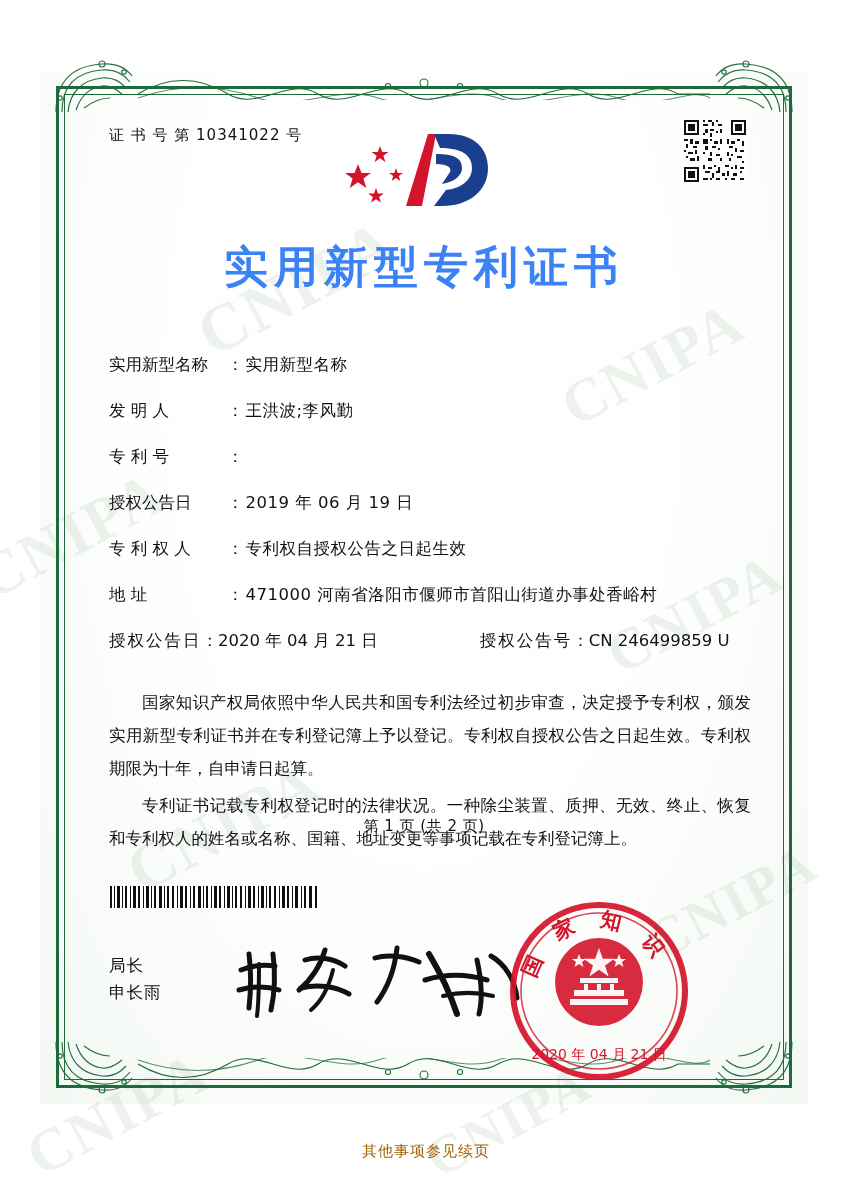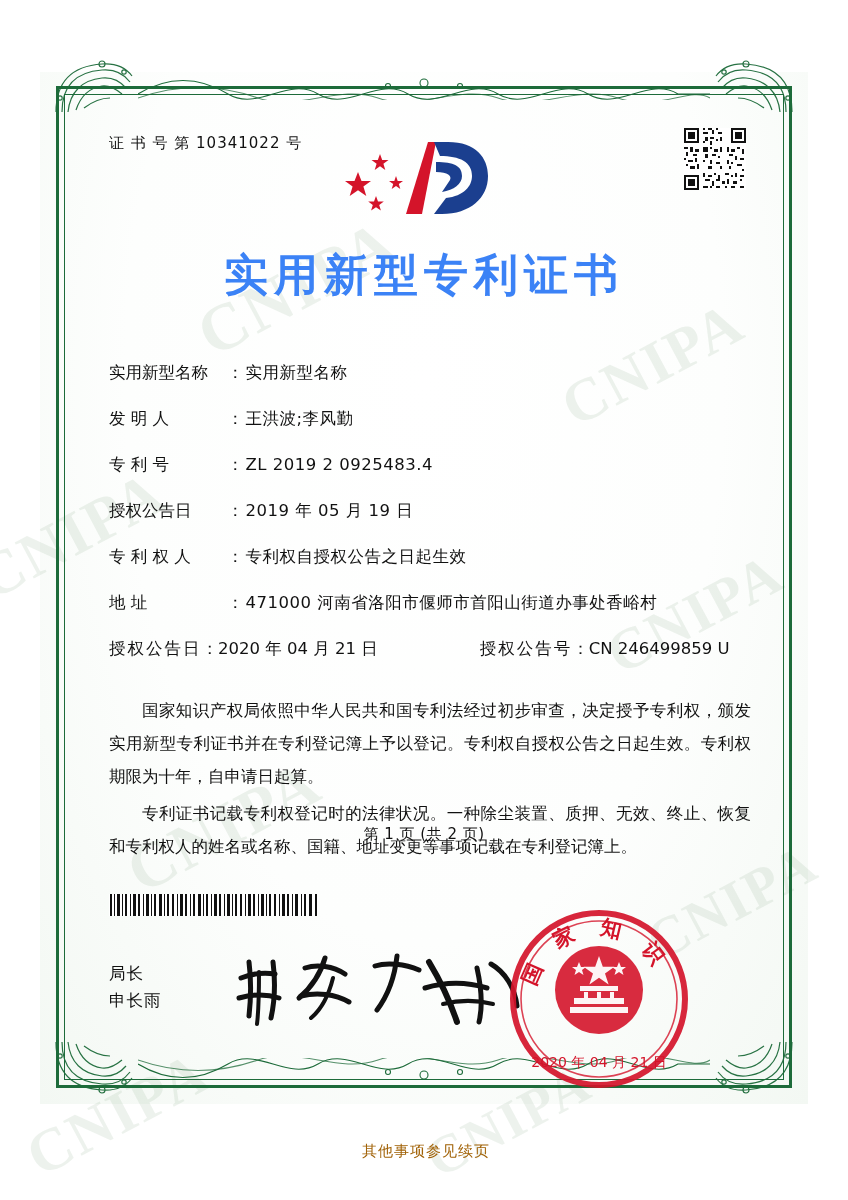--- a/index.html
+++ b/index.html
@@ -76,21 +76,21 @@
     height: 26px;
     color: #1d6b3a;
   }
   .edge-top { top: 74px; }
   .edge-bottom { top: 1058px; transform: scaleY(-1); }
   .edge-top svg, .edge-bottom svg { width: 100%; height: 100%; display:block; }
 
   
   .content {
     position: absolute;
-    left: 64px; top: 86px;
+    left: 64px; top: 78px;
     width: 720px; height: 786px;
   }
 
   .cert-no {
     position: absolute;
     left: 45px; top: 48px;
     font-size: 15px;
     letter-spacing: 1px;
     color: #111;
     font-family: "DejaVu Sans", sans-serif;
@@ -439,27 +439,26 @@
 
       <div class="field-row">
         <span class="field-label">发    明    人</span>
         <span class="field-colon">：</span>
         <span class="field-value">王洪波;李风勤</span>
       </div>
 
       <div class="field-row">
         <span class="field-label">专    利    号</span>
         <span class="field-colon">：</span>
-        <span class="field-value">ZL 2019 2 0925483.4</span>
       </div>
 
       <div class="field-row">
         <span class="field-label">授权公告日</span>
         <span class="field-colon">：</span>
-        <span class="field-value">2019 年 05 月 19 日</span>
+        <span class="field-value">2019 年 06 月 19 日</span>
       </div>
 
       <div class="field-row">
         <span class="field-label">专 利 权 人</span>
         <span class="field-colon">：</span>
         <span class="field-value">专利权自授权公告之日起生效</span>
       </div>
 
       <div class="field-row">
         <span class="field-label">地        址</span>

